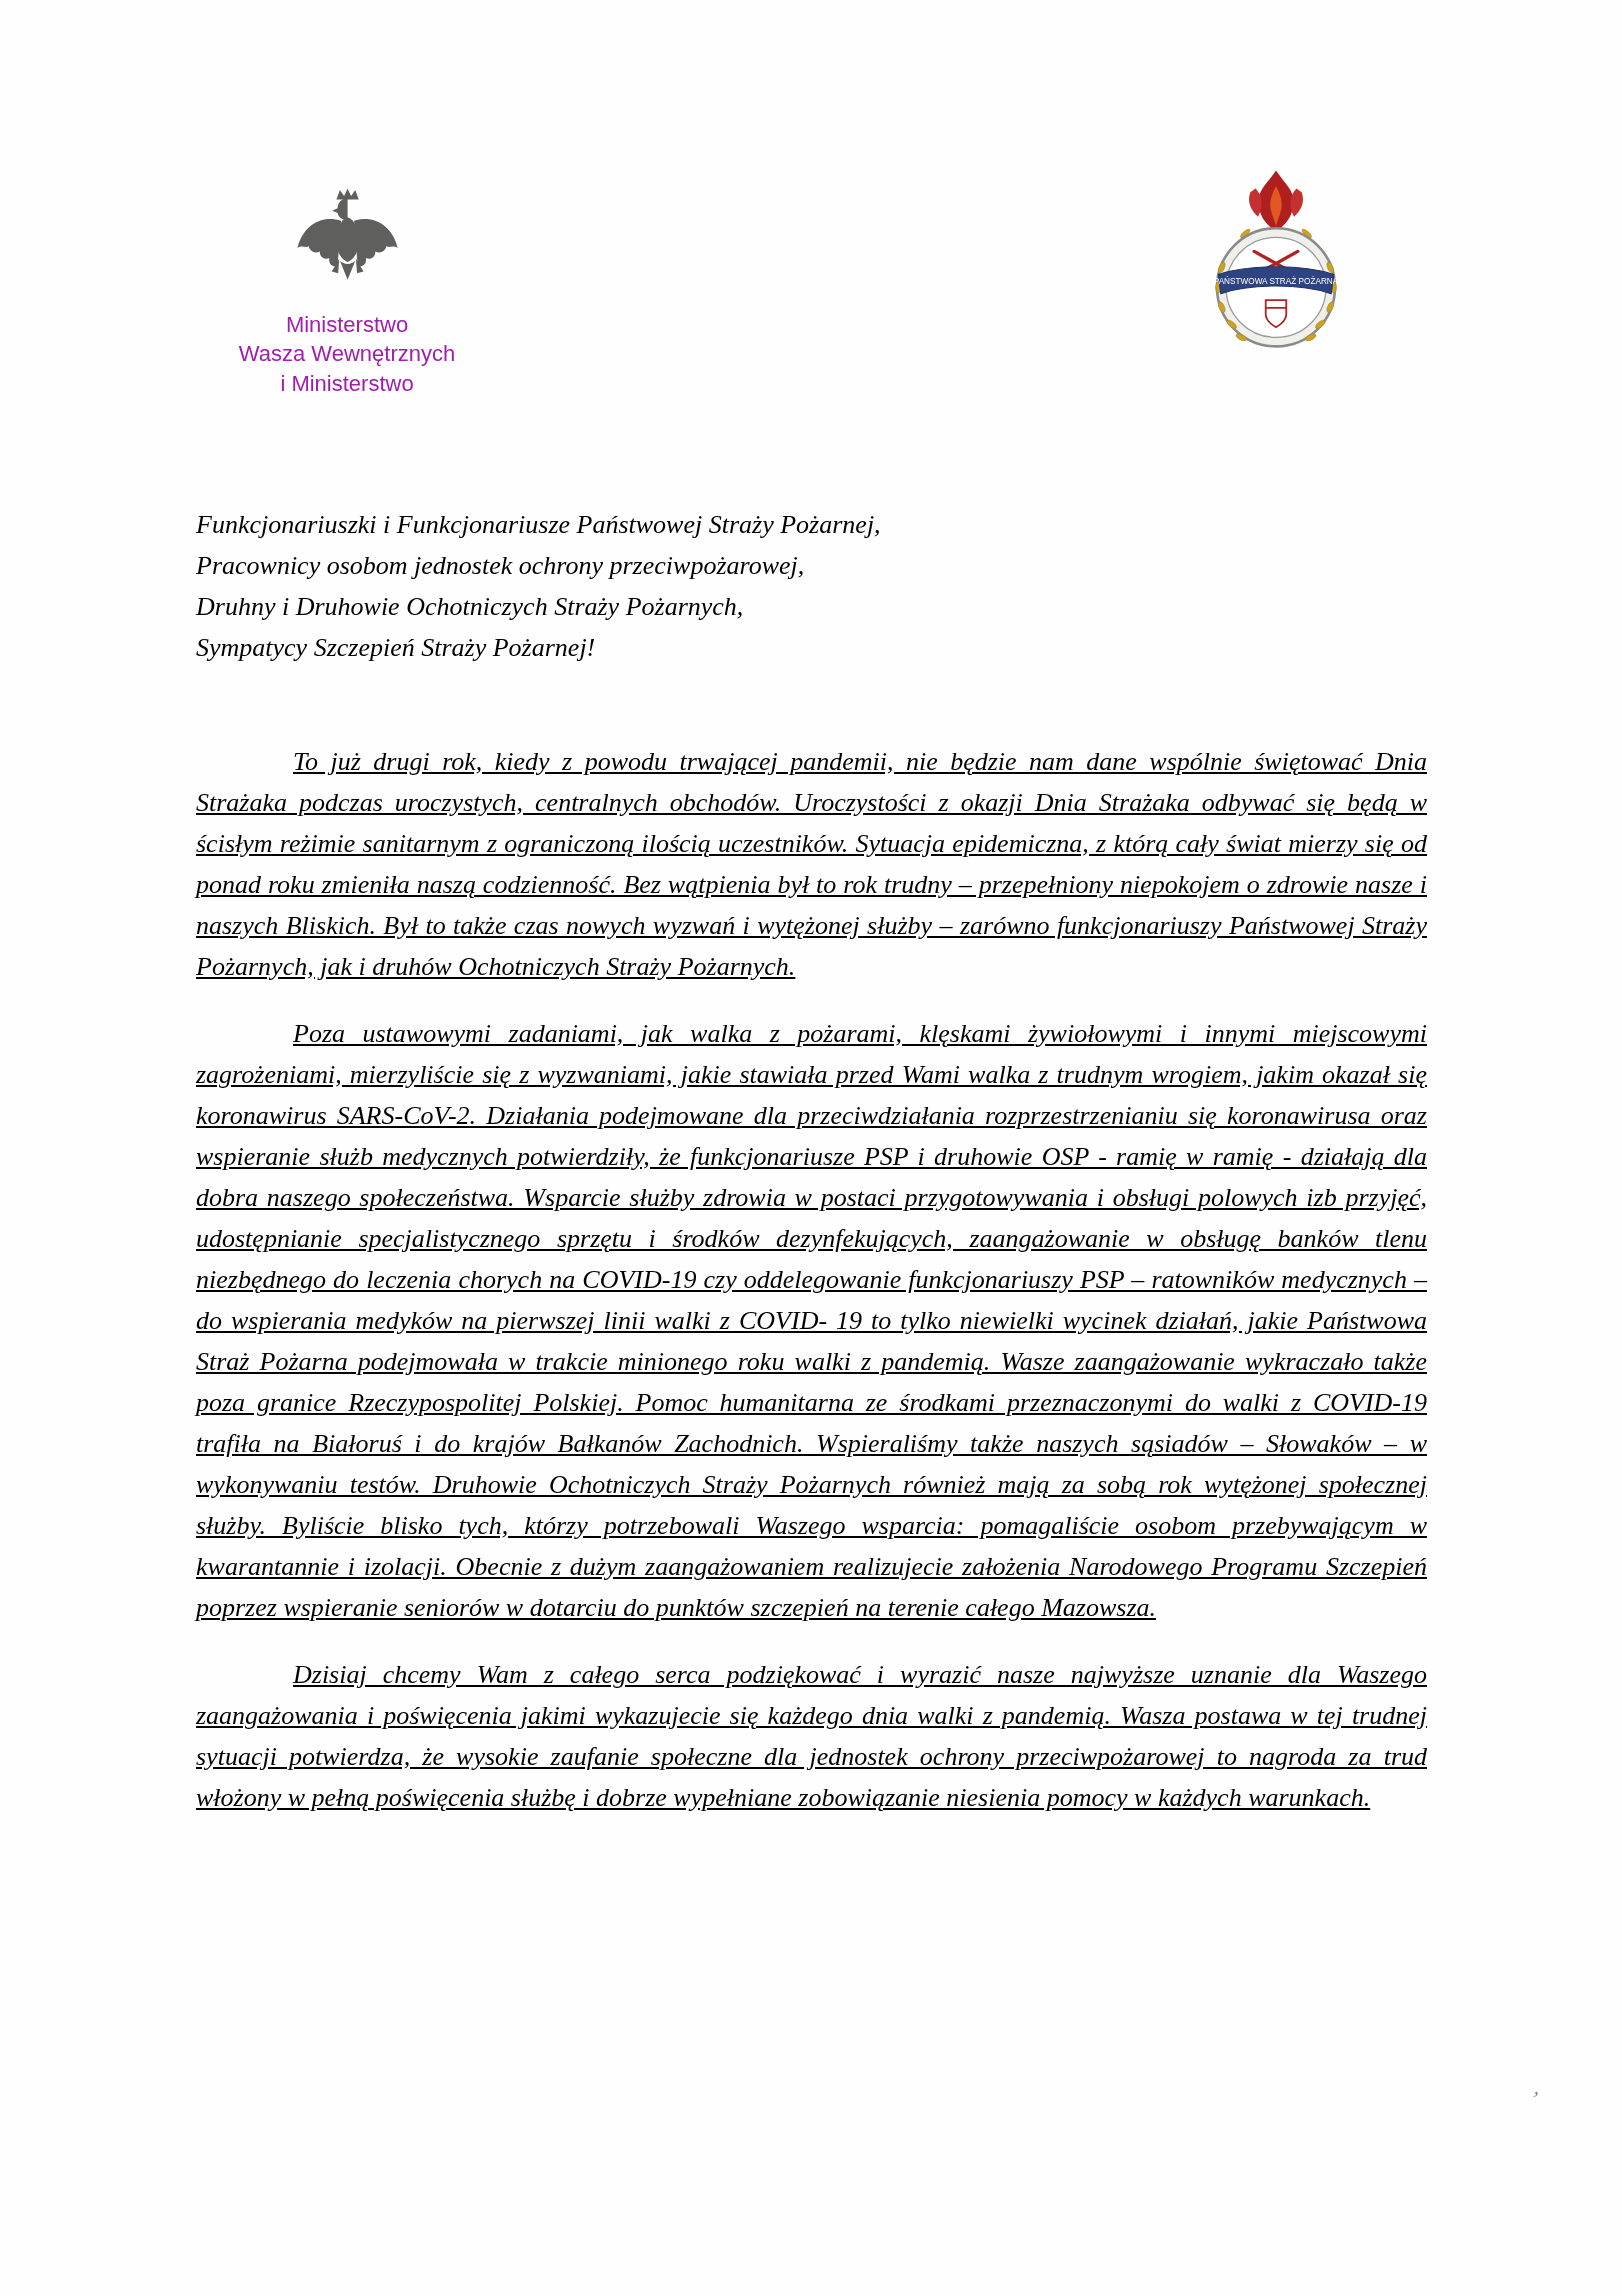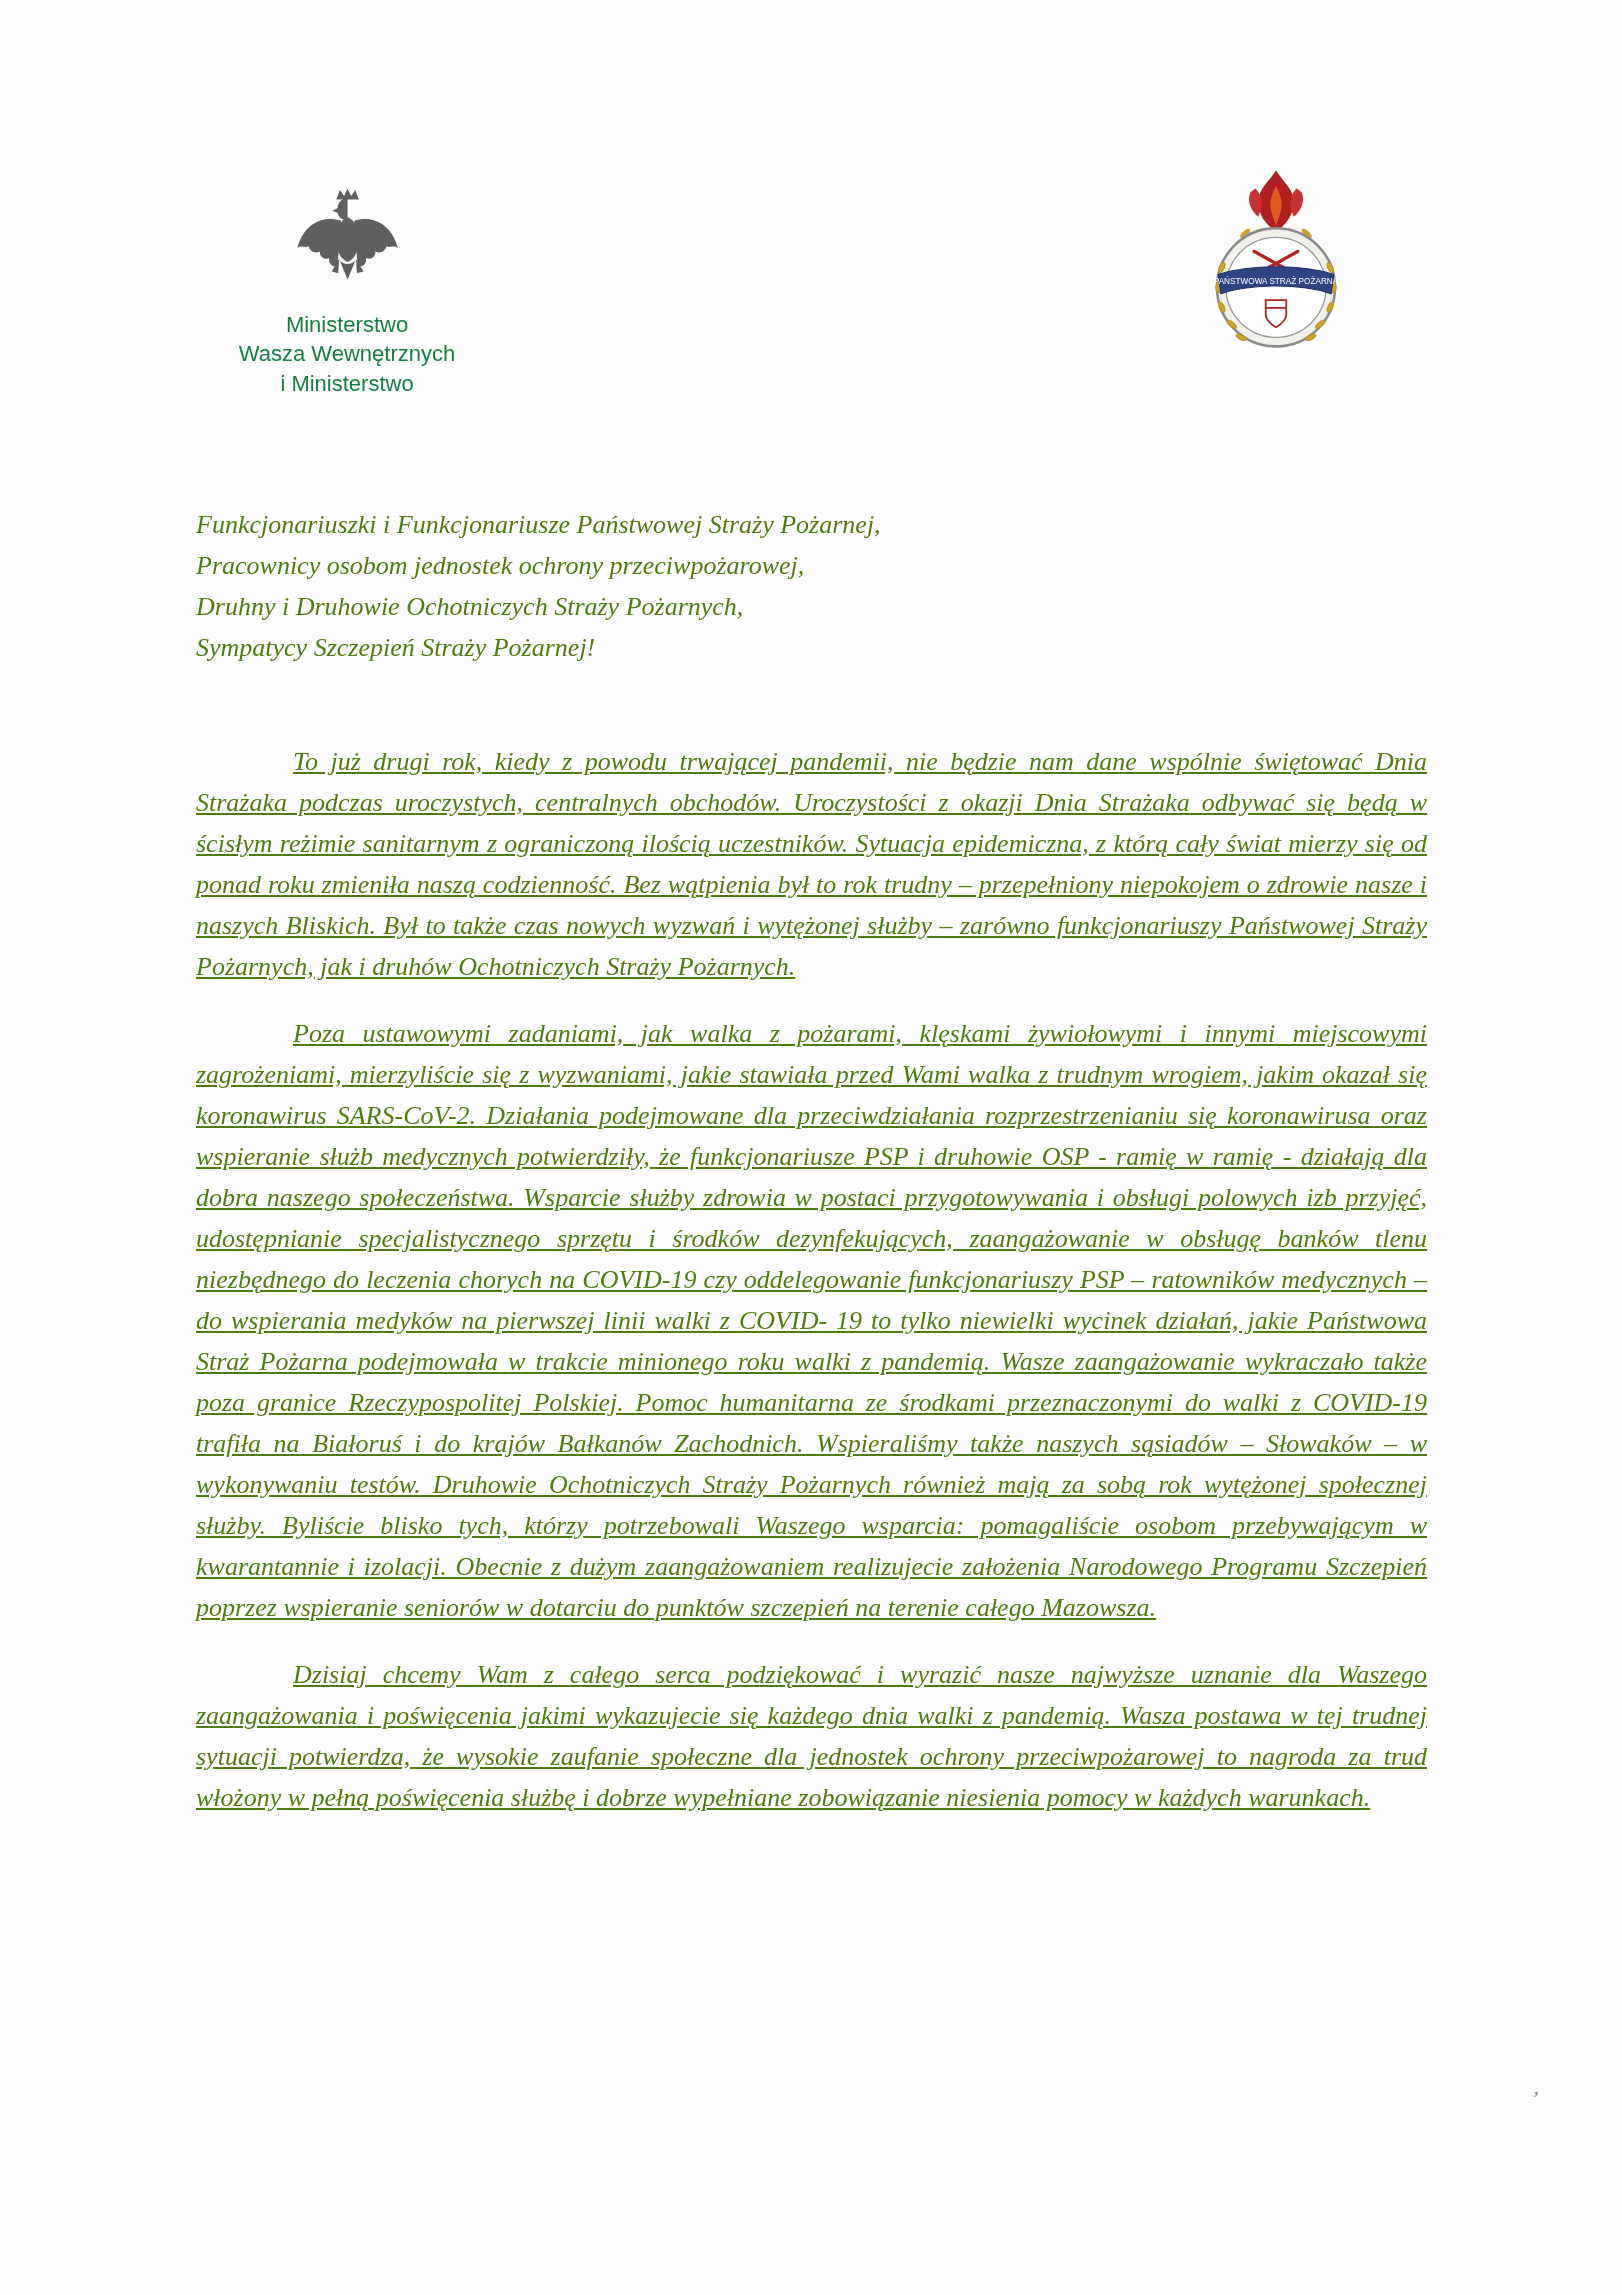--- a/index.html
+++ b/index.html
@@ -24,38 +24,38 @@
     left: 216px;
     top: 185px;
     width: 262px;
     text-align: center;
   }
   .eagle { display: block; width: 118px; height: 121px; margin: 0 auto; }
   .ministry-text {
     font-family: "Liberation Sans", sans-serif;
     font-size: 22px;
     line-height: 29.4px;
-    color: #15803d;
+    color: #a21caf;
     margin-top: 3.9px;
   }
 
   .badge {
     position: absolute;
     left: 1199px;
     top: 169px;
     width: 154px;
     height: 193px;
   }
 
   
   .content {
     padding: 19.6px 196px 0 196px;
     font-style: italic;
     font-size: 26px;
-    color: #4d7c0f;
+    color: #000000;
   }
 
   .salutation { line-height: 41px; }
   .salutation div { white-space: nowrap; }
 
   .para {
     line-height: 41px;
     text-align: justify;
     text-align-last: left;
     text-indent: 97px;

